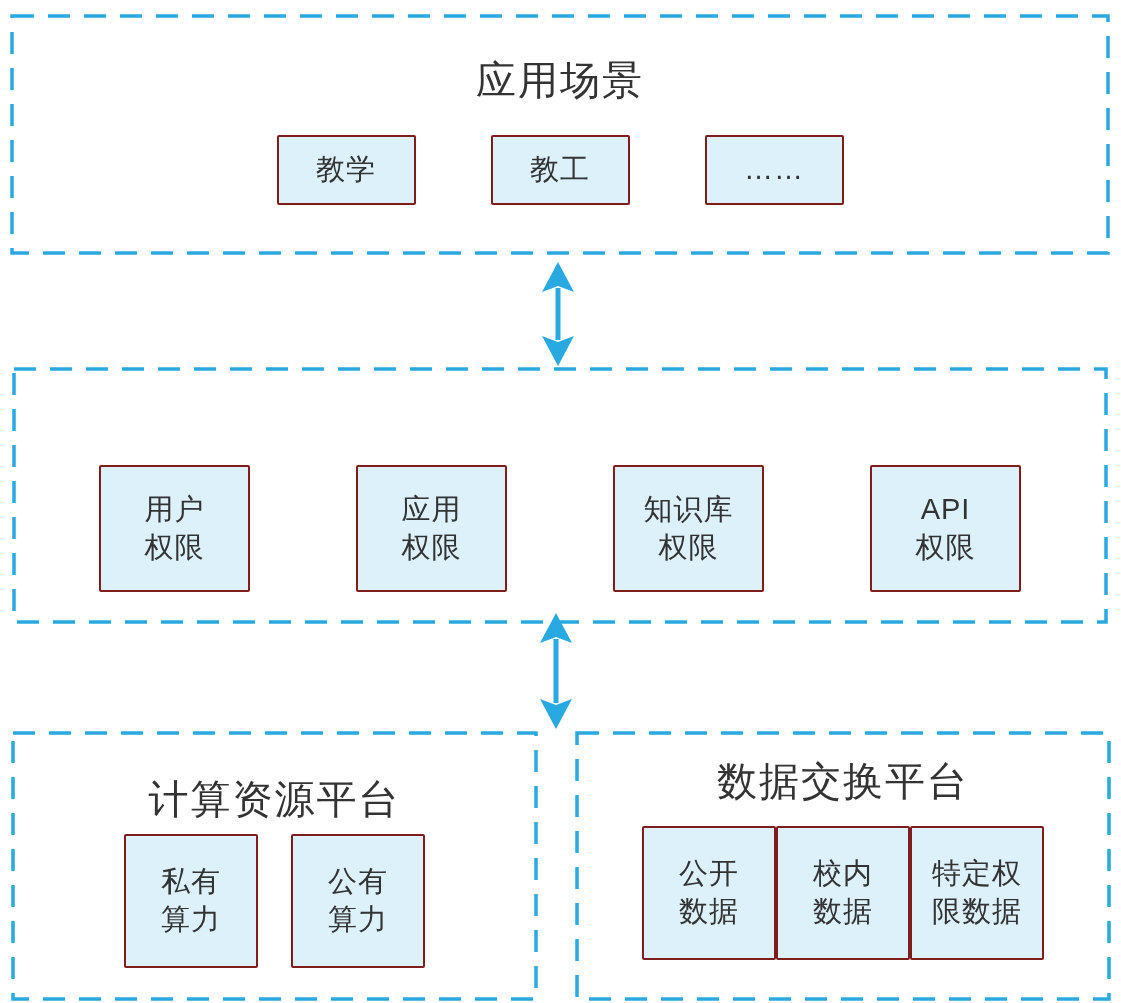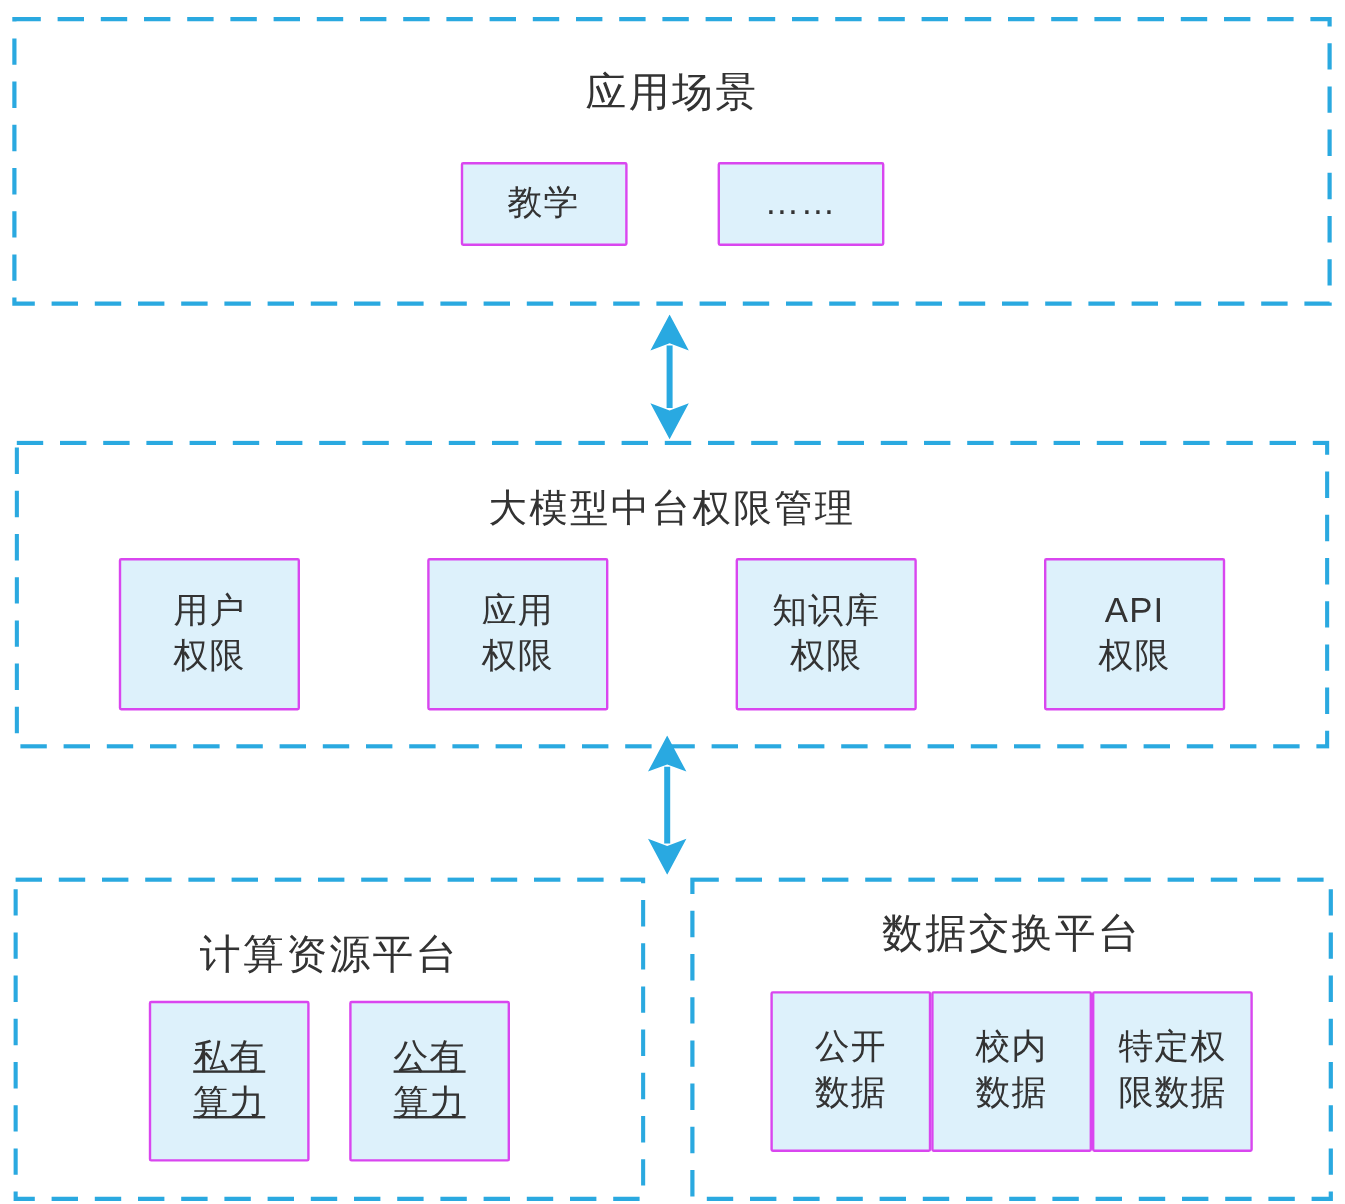--- a/index.html
+++ b/index.html
@@ -22,35 +22,35 @@
   .section > svg.border {
     position: absolute;
     inset: 0;
     pointer-events: none;
   }
   .section-title {
     position: absolute;
     left: 0;
     right: 0;
     text-align: center;
-    font-size: 34px;
+    font-size: 40px;
     line-height: 1;
     color: #333333;
     letter-spacing: 2px;
   }
   .box-row {
     position: absolute;
     left: 0;
     right: 0;
     display: flex;
     justify-content: center;
   }
   .box {
     background: #ddf1fb;
-    border: 2px solid #d946ef;
+    border: 2px solid #7f1d1d;
     border-radius: 2px;
     display: flex;
     align-items: center;
     justify-content: center;
     text-align: center;
     font-size: 29px;
     line-height: 1.3;
     color: #333333;
     white-space: pre-line;
     box-sizing: border-box;
@@ -73,35 +73,35 @@
 
 <div class="canvas">
 
   <div class="section" style="left:10px; top:14px; width:1100px; height:241px;">
     <svg class="border" width="1100" height="241" viewBox="0 0 1100 241">
       <rect x="2" y="2" width="1096" height="237" fill="none" stroke="#2aa9e0" stroke-width="3.5" stroke-dasharray="22 14"></rect>
     </svg>
     <div class="section-title" style="top:46px;">应用场景</div>
     <div class="box-row row-app" style="top:121px;">
       <div class="box">教学</div>
+      <div class="box">教工</div>
       <div class="box">……</div>
     </div>
   </div>
 
   <svg class="arrow" style="left:536px; top:262px;" width="44" height="104" viewBox="0 0 44 104">
     <line x1="22" y1="26" x2="22" y2="78" stroke="#29a9e1" stroke-width="5"></line>
     <polygon points="22,0 38,30 22,24 6,30" fill="#29a9e1"></polygon>
     <polygon points="22,104 38,74 22,80 6,74" fill="#29a9e1"></polygon>
   </svg>
 
   <div class="section" style="left:12px; top:367px; width:1096px; height:257px;">
     <svg class="border" width="1096" height="257" viewBox="0 0 1096 257">
       <rect x="2" y="2" width="1092" height="253" fill="none" stroke="#2aa9e0" stroke-width="3.5" stroke-dasharray="22 14"></rect>
     </svg>
-    <div class="section-title" style="top:40px; font-size:32px;">大模型中台权限管理</div>
     <div class="box-row row-perm" style="top:98px;">
       <div class="box">用户
 权限</div>
       <div class="box">应用
 权限</div>
       <div class="box">知识库
 权限</div>
       <div class="box">API
 权限</div>
     </div>
@@ -111,21 +111,21 @@
     <line x1="22" y1="26" x2="22" y2="90" stroke="#29a9e1" stroke-width="5"></line>
     <polygon points="22,0 38,30 22,24 6,30" fill="#29a9e1"></polygon>
     <polygon points="22,116 38,86 22,92 6,86" fill="#29a9e1"></polygon>
   </svg>
 
   <div class="section" style="left:11px; top:731px; width:527px; height:270px;">
     <svg class="border" width="527" height="270" viewBox="0 0 527 270">
       <rect x="2" y="2" width="523" height="266" fill="none" stroke="#2aa9e0" stroke-width="3.5" stroke-dasharray="22 14"></rect>
     </svg>
     <div class="section-title" style="top:48px;">计算资源平台</div>
-    <div class="box-row row-comp" style="top:103px;text-decoration:underline;">
+    <div class="box-row row-comp" style="top:103px;">
       <div class="box">私有
 算力</div>
       <div class="box">公有
 算力</div>
     </div>
   </div>
 
   <div class="section" style="left:575px; top:731px; width:536px; height:270px;">
     <svg class="border" width="536" height="270" viewBox="0 0 536 270">
       <rect x="2" y="2" width="532" height="266" fill="none" stroke="#2aa9e0" stroke-width="3.5" stroke-dasharray="22 14"></rect>

